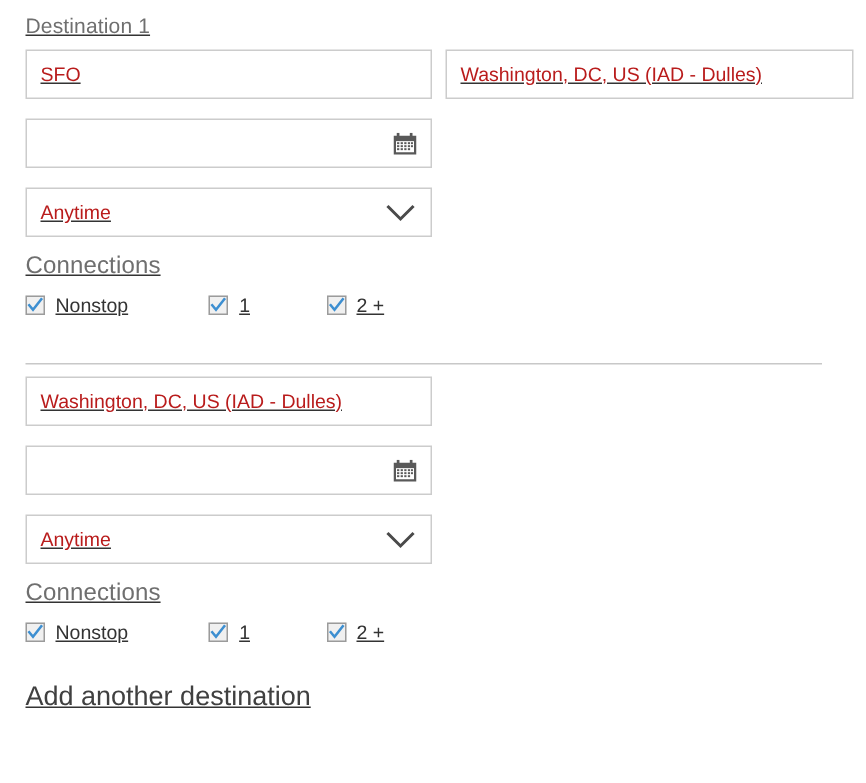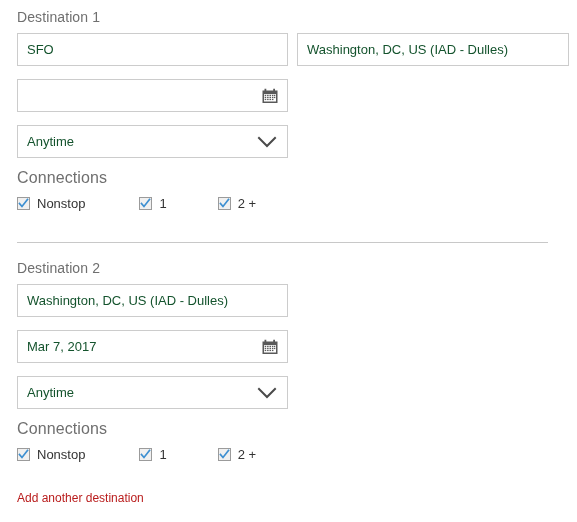--- a/index.html
+++ b/index.html
@@ -15,20 +15,21 @@
     font-size: 13px;
     color: #333333;
     overflow: hidden;
     position: relative;
   }
 
   .form-root {
     position: relative;
     width: 555px;
     padding: 0;
+    text-decoration: underline;
   }
 
   .destination-block {
     position: relative;
     padding: 0 7px 0 17px;
   }
 
   .section-label {
     font-size: 14px;
     color: #6f6f6f;
@@ -51,21 +52,21 @@
     position: relative;
     height: 33px;
     border: 1px solid #cccccc;
     background: #ffffff;
     display: flex;
     align-items: center;
   }
 
   .field-value {
     font-size: 13px;
-    color: #14532d;
+    color: #b91c1c;
     padding-left: 9px;
     line-height: 17px;
     white-space: nowrap;
     overflow: hidden;
   }
 
   .spacer-8 { height: 13px; }
 
   
   .cal-icon-wrap {
@@ -137,22 +138,22 @@
     border-top: 1px solid #c8c8c8;
     height: 0;
   }
   .divider-gap-top { height: 29px; }
   .divider-gap-bottom { height: 8px; }
 
   .footer-link-wrap {
     padding: 26px 0 0 17px;
   }
   .link {
-    font-size: 12px;
-    color: #b91c1c;
+    font-size: 18px;
+    color: #404040;
     text-decoration: none;
     line-height: 15px;
     cursor: pointer;
   }
 </style>
 </head>
 <body>
 
 <div class="form-root">
 
@@ -252,36 +253,34 @@
       </label>
     </div>
   </div>
 
   <div class="divider-gap-top"></div>
   <div class="divider"></div>
   <div class="divider-gap-bottom"></div>
 
   <div class="destination-block">
 
-    <div class="section-label">Destination 2</div>
 
     <div class="row">
       <div class="col-left">
         <div class="field">
           <div class="field-value">Washington, DC, US (IAD - Dulles)</div>
         </div>
       </div>
     </div>
 
     <div class="spacer-8"></div>
 
     <div class="row">
       <div class="col-left">
         <div class="field">
-          <div class="field-value">Mar 7, 2017</div>
           <span class="cal-icon-wrap">
             <svg width="16" height="15" viewBox="0 0 16 15" xmlns="http://www.w3.org/2000/svg">
               <rect x="2.5" y="0" width="1.8" height="3.2" fill="#595959"></rect>
               <rect x="11.2" y="0" width="1.8" height="3.2" fill="#595959"></rect>
               <rect x="0.5" y="2" width="15" height="12.5" fill="#595959"></rect>
               <rect x="2" y="5.6" width="12" height="7.4" fill="#ffffff"></rect>
               <g fill="#595959">
                 <rect x="2.7" y="6.3" width="1.5" height="1.3"></rect>
                 <rect x="5.1" y="6.3" width="1.5" height="1.3"></rect>
                 <rect x="7.5" y="6.3" width="1.5" height="1.3"></rect>

